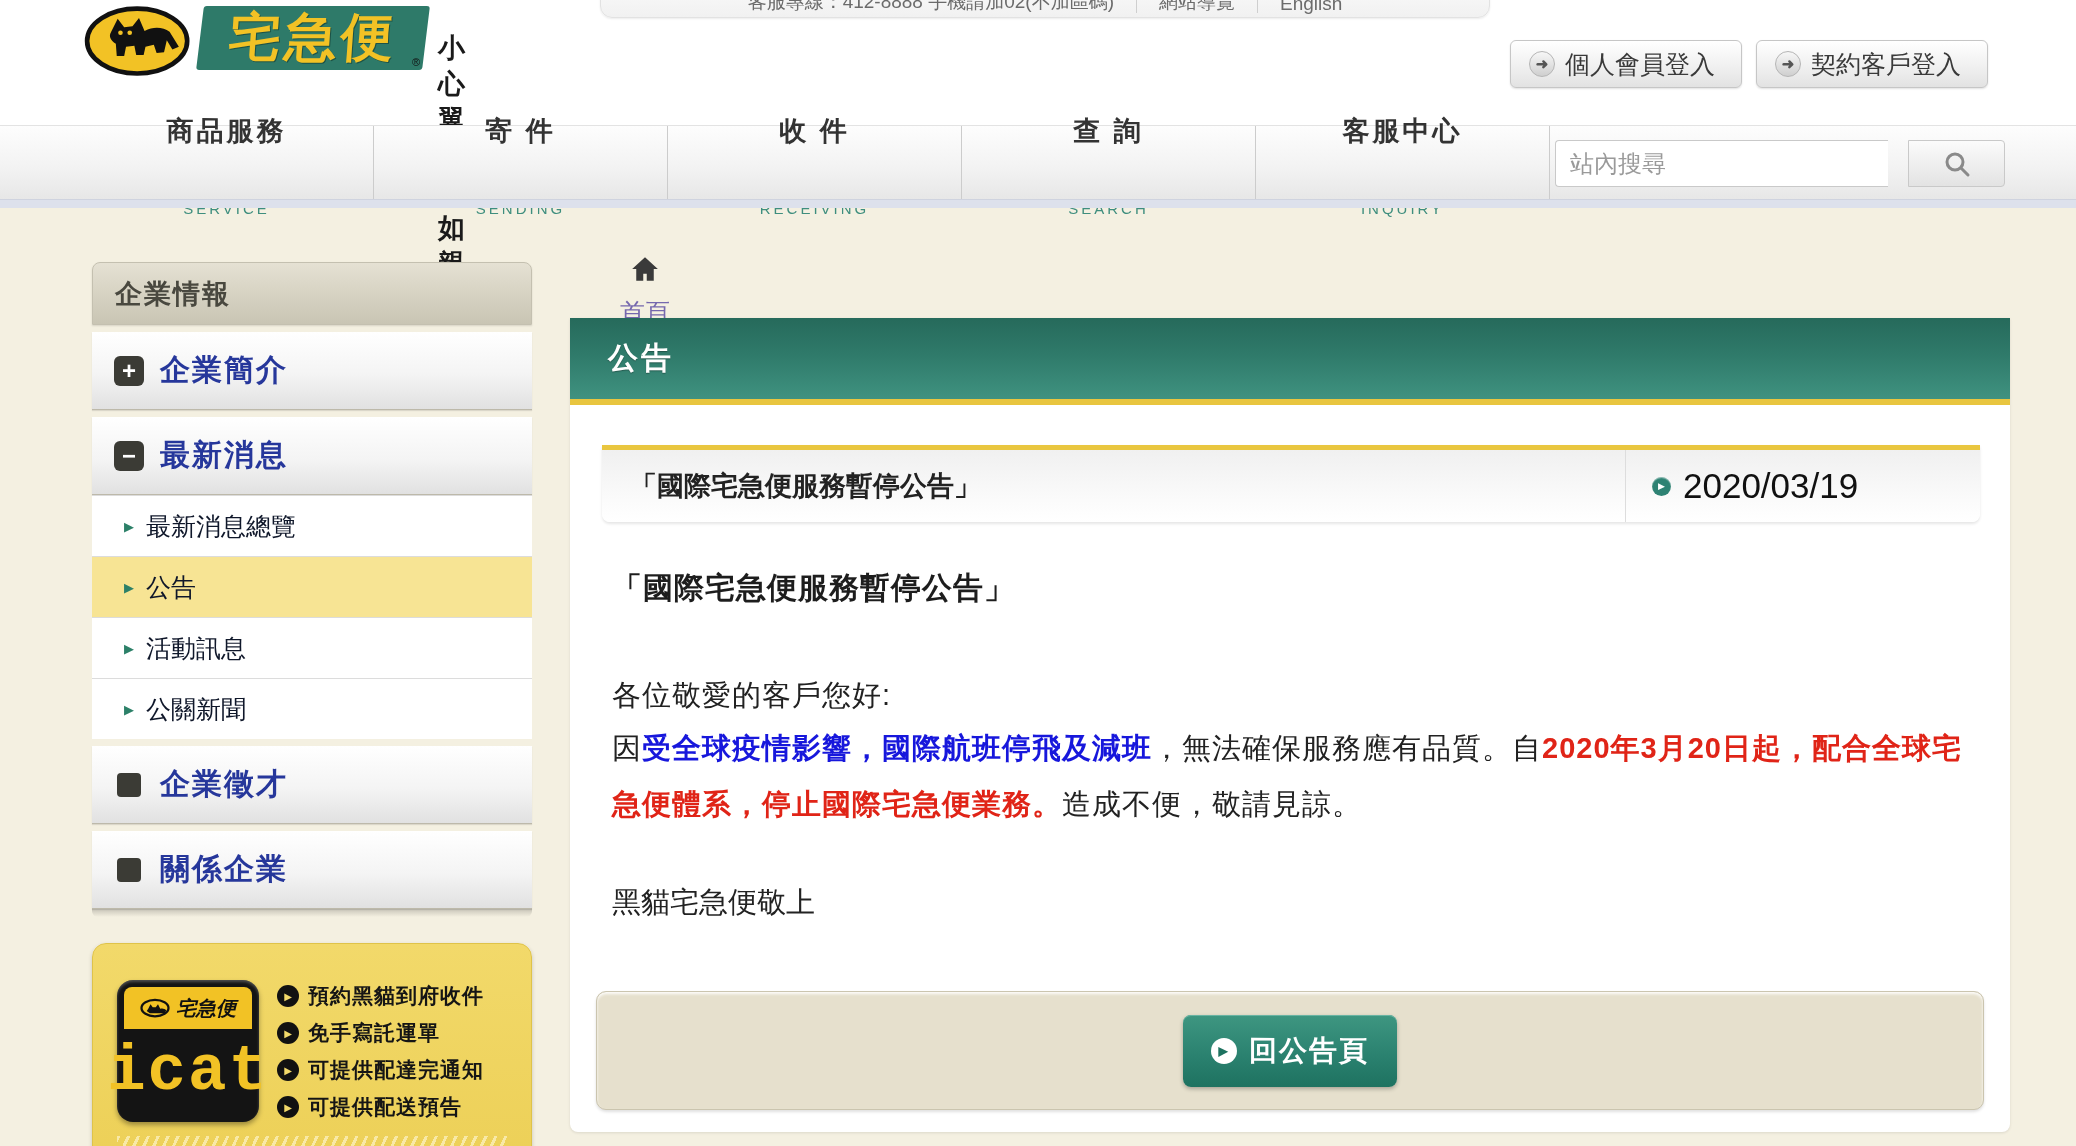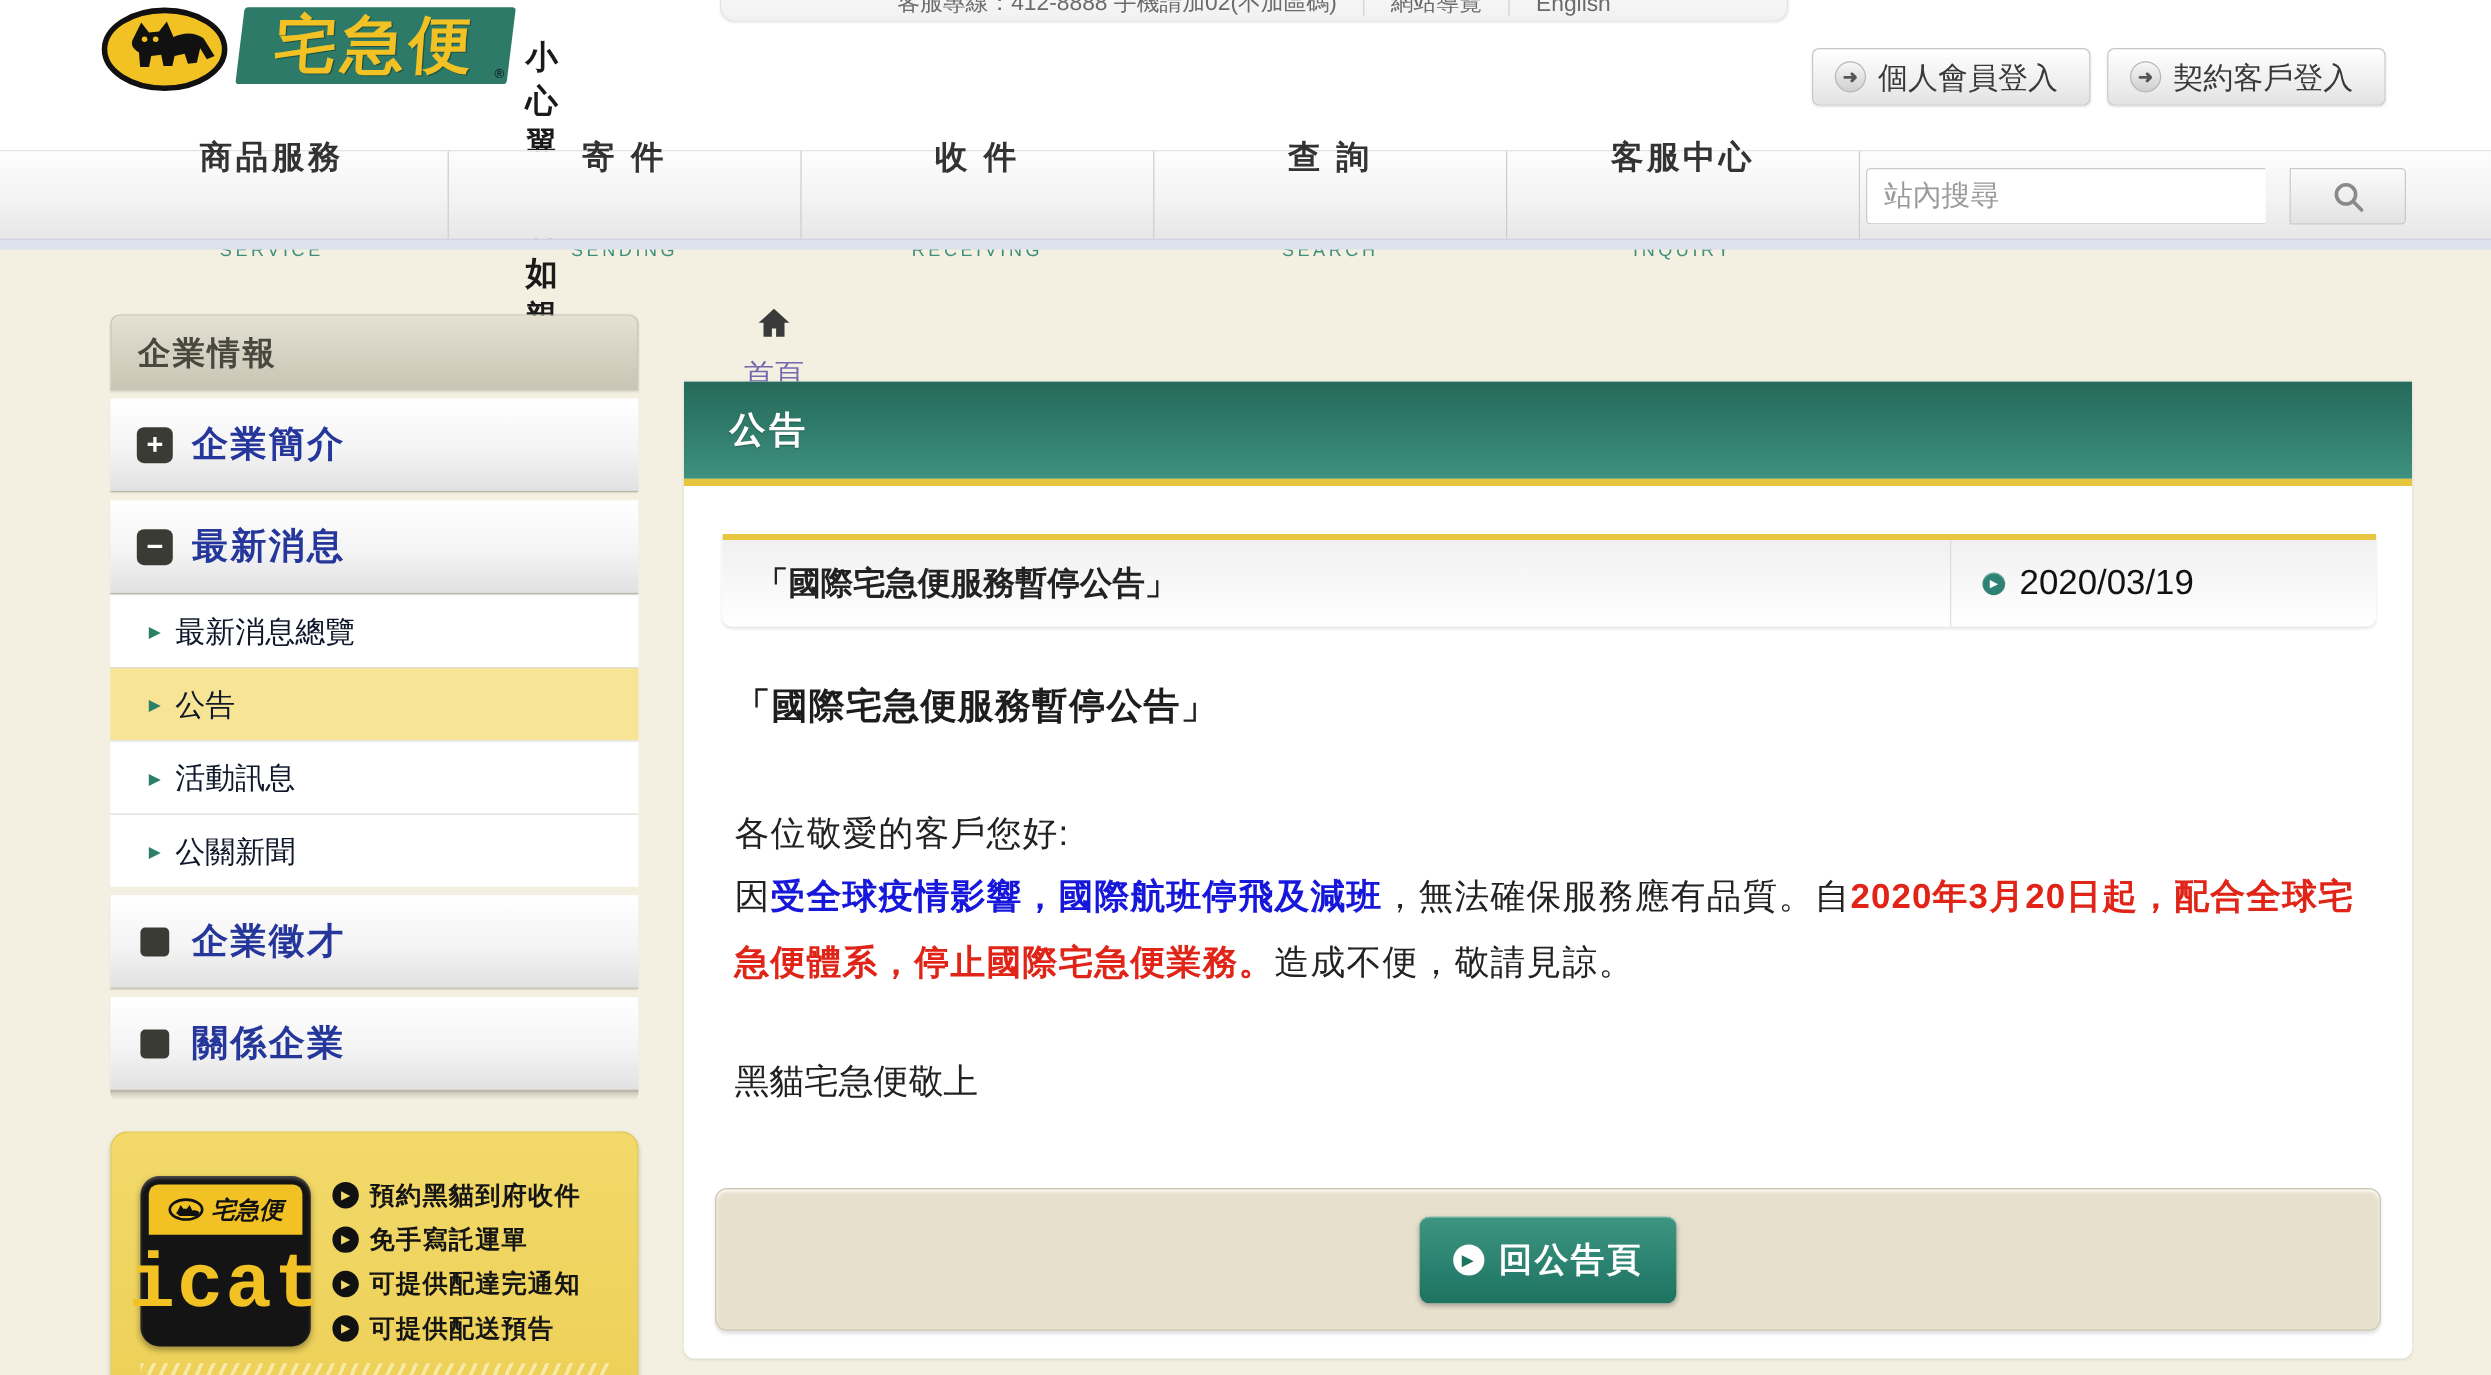--- a/index.html
+++ b/index.html
@@ -181,21 +181,21 @@
   }
   .title-row .lt { flex:1; display:flex; align-items:center; padding-left:28px;
     font-size:27px; font-weight:bold; color:#222; cursor:pointer; }
   .title-row .rt { width:355px; border-left:1px solid #ddd; display:flex; align-items:center; gap:12px; padding-left:26px; }
   .date-dot {
     width:19px; height:19px; border-radius:50%; background:#2E8273;
     display:flex; align-items:center; justify-content:center;
     color:#fff; font-size:9px; box-shadow:inset 0 1px 1px rgba(255,255,255,.5);
     flex:none;
   }
-  .title-row .date { font-size:29px; color:#111; }
+  .title-row .date { font-size:35px; color:#111; }
 
   .article { padding:0 42px; }
   .article h2 { margin-top:46px; font-size:30px; font-weight:bold; color:#1d1d1d; letter-spacing:1px; }
   .article .body-p { margin-top:60px; font-size:29px; color:#222; line-height:1.84; letter-spacing:1px; }
   .seg-blue { color:#1717DC; font-weight:bold;font-family:Liberation Mono, monospace; }
   .seg-red { color:#E02417; font-weight:bold; }
   .article .sig { margin-top:52px; font-size:29px; color:#222; }
 
   .button-bar {
     margin:68px 26px 0 26px; height:119px;

